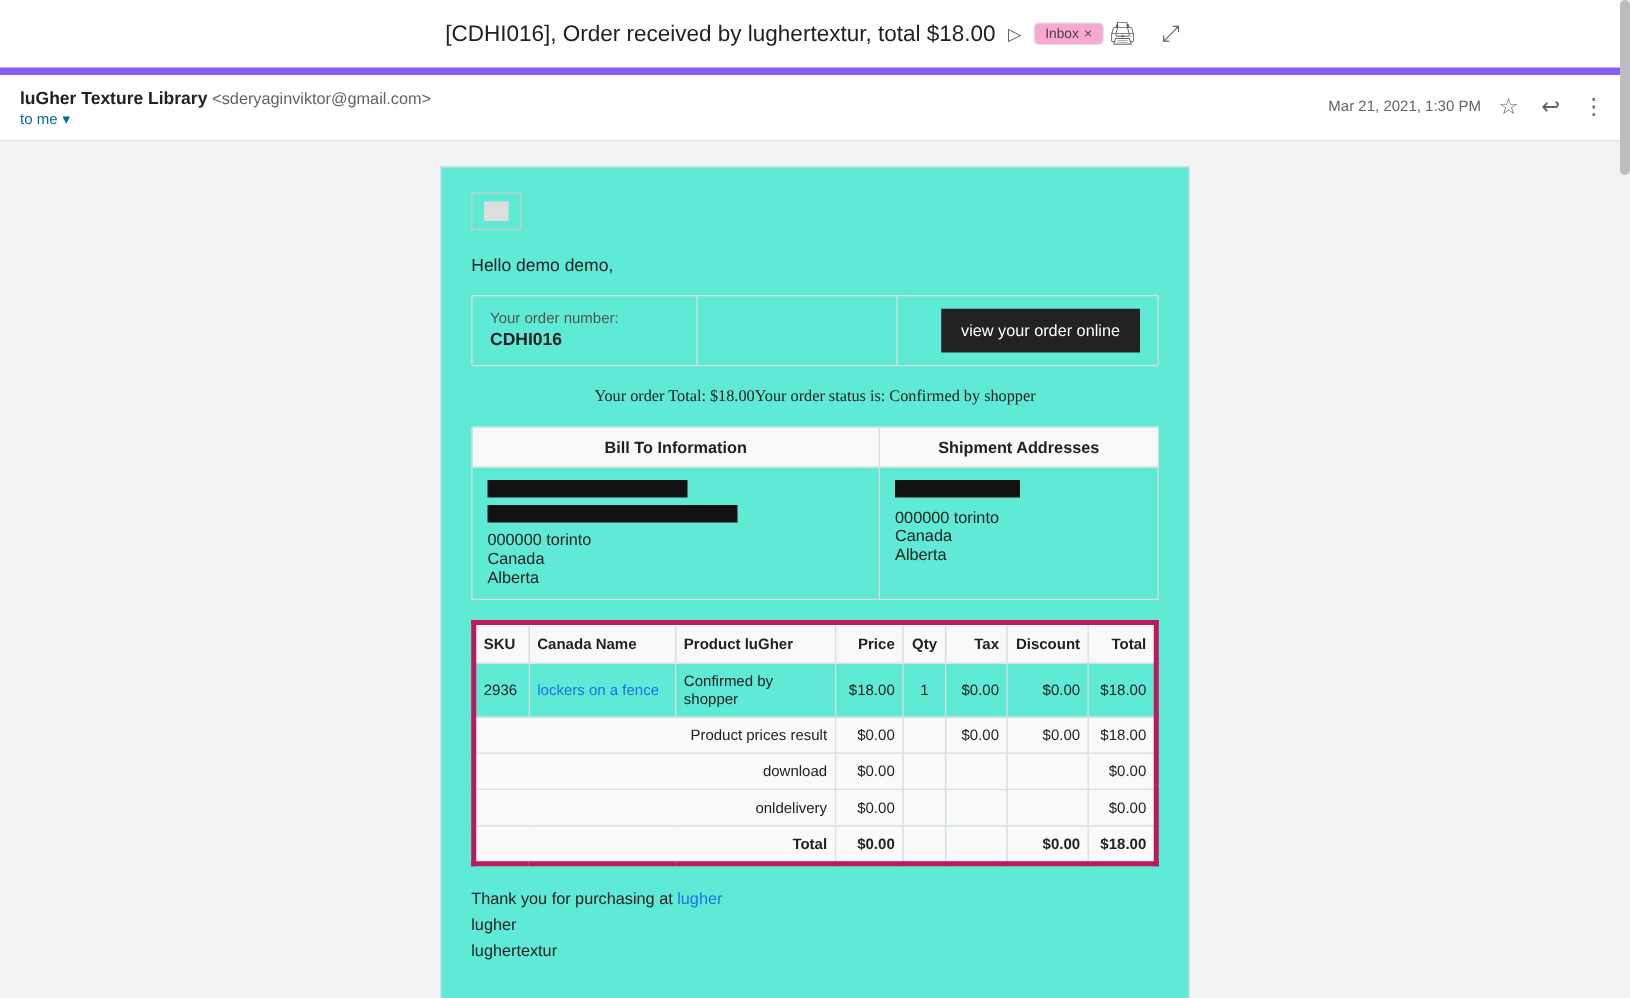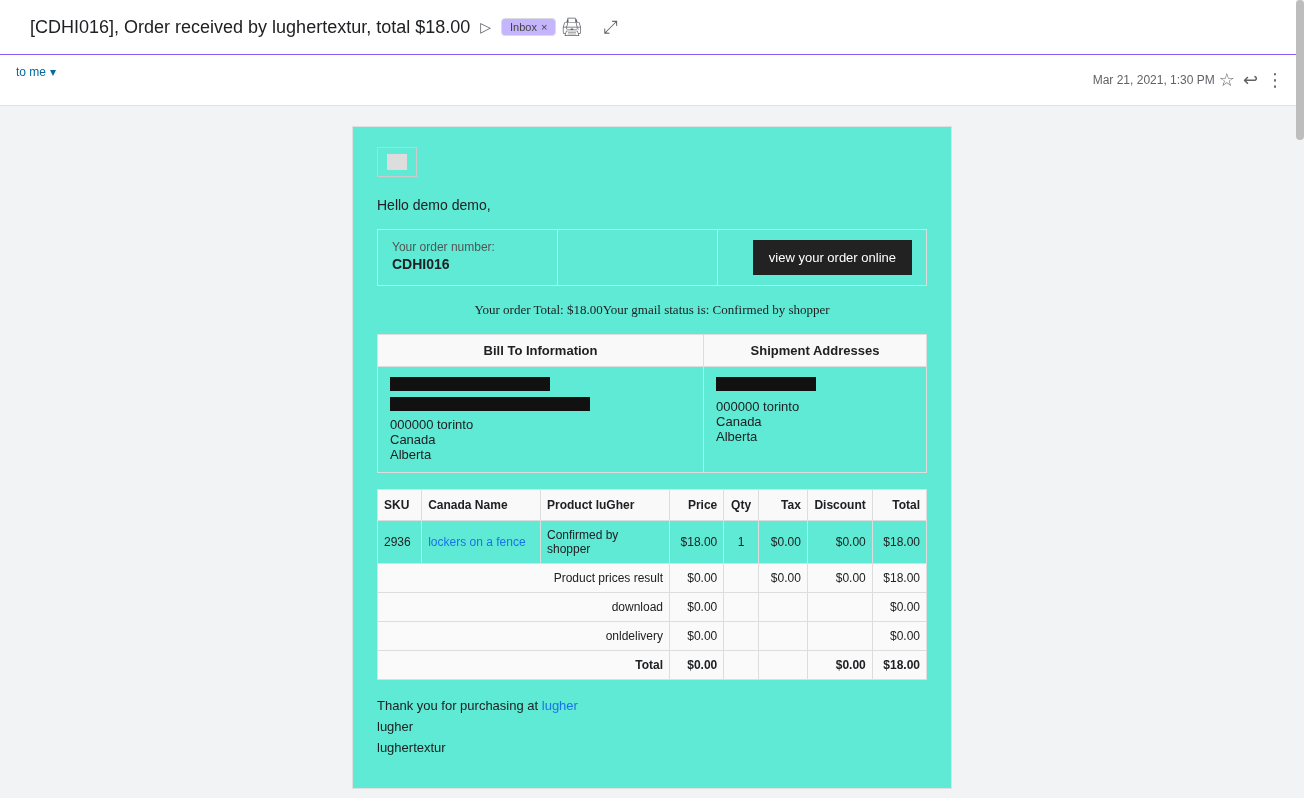--- a/index.html
+++ b/index.html
@@ -6,37 +6,37 @@
     body {
       font-family: Arial, sans-serif;
       font-size: 14px;
       background: #f1f3f4;
       color: #202124;
     }
 
     
     .email-header {
       background: #fff;
-      padding: 12px 30px;
-      border-bottom: 1px solid #8b5cf6;
-      display: flex;
-      align-items: center;
-      justify-content: flex-start;
+      padding: 12px 8px;
+      border-bottom: 6px solid #8b5cf6;
+      display: flex;
+      align-items: center;
+      justify-content: center;
     }
     .email-subject {
       display: flex;
       align-items: center;
       gap: 10px;
       font-size: 18px;
       font-weight: 400;
       color: #202124;
     }
     .email-subject .badge {
       font-size: 11px;
-      background: #c4b5fd;
+      background: #f9a8d4;
       border: 1px solid #dadce0;
       padding: 2px 8px;
       border-radius: 4px;
       color: #444;
       display: flex;
       align-items: center;
       gap: 4px;
     }
     .subject-actions {
       display: flex;
@@ -79,20 +79,21 @@
       font-size: 12px;
       color: #0369a1;
       display: flex;
       align-items: center;
       gap: 4px;
       cursor: pointer;
     }
     .meta-actions {
       display: flex;
       align-items: center;
+      gap: 10px;
       color: #5f6368;
       font-size: 12px;
     }
 
     
     .email-body-wrapper {
       padding: 20px 0;
       background: #f1f3f4;
       min-height: 620px;
       display: flex;
@@ -198,21 +199,21 @@
     }
     .redacted-bar.wide { width: 160px; }
     .redacted-bar.medium { width: 200px; }
     .redacted-bar.small { width: 100px; }
 
     
     .products-table {
       width: 100%;
       border-collapse: collapse;
       margin-bottom: 16px;
-      border: 1px solid #be185d;
+      border: 4px solid #be185d;
     }
     .products-table th {
       background: #f9f9f9;
       border: 1px solid #ddd;
       padding: 8px 6px;
       font-size: 12px;
       text-align: left;
       font-weight: 600;
     }
     .products-table th.right { text-align: right; }
@@ -280,20 +281,24 @@
     </button>
     <button class="icon-btn" title="Open in new window">
       <span>⤢</span>
     </button>
   </div>
 </div>
 
 <div class="sender-row">
   <div>
     <div class="sender-info">
+      <div>
+        <span class="sender-name">luGher Texture Library</span>
+        <span class="sender-email">&lt;sderyaginviktor@gmail.com&gt;</span>
+      </div>
       <div class="sender-to">
         <span>to me</span>
         <span>▾</span>
       </div>
     </div>
   </div>
   <div class="meta-actions">
     <span>Mar 21, 2021, 1:30 PM</span>
     <button class="icon-btn">
       <span>☆</span>
@@ -324,21 +329,21 @@
         <div class="value">CDHI016</div>
       </div>
       <div class="order-middle-cell"></div>
       <div class="view-order-cell">
         <button class="view-order-btn">view your order online</button>
       </div>
     </div>
 
     <div class="order-summary-row">
       <span>Your order Total: $18.00</span>
-      <span>Your gmail status is: Confirmed by shopper</span>
+      <span>Your order status is: Confirmed by shopper</span>
     </div>
 
     <table class="address-table">
       <thead>
         <tr>
           <th>Bill To Information</th>
           <th>Shipment Addresses</th>
         </tr>
       </thead>
       <tbody>

